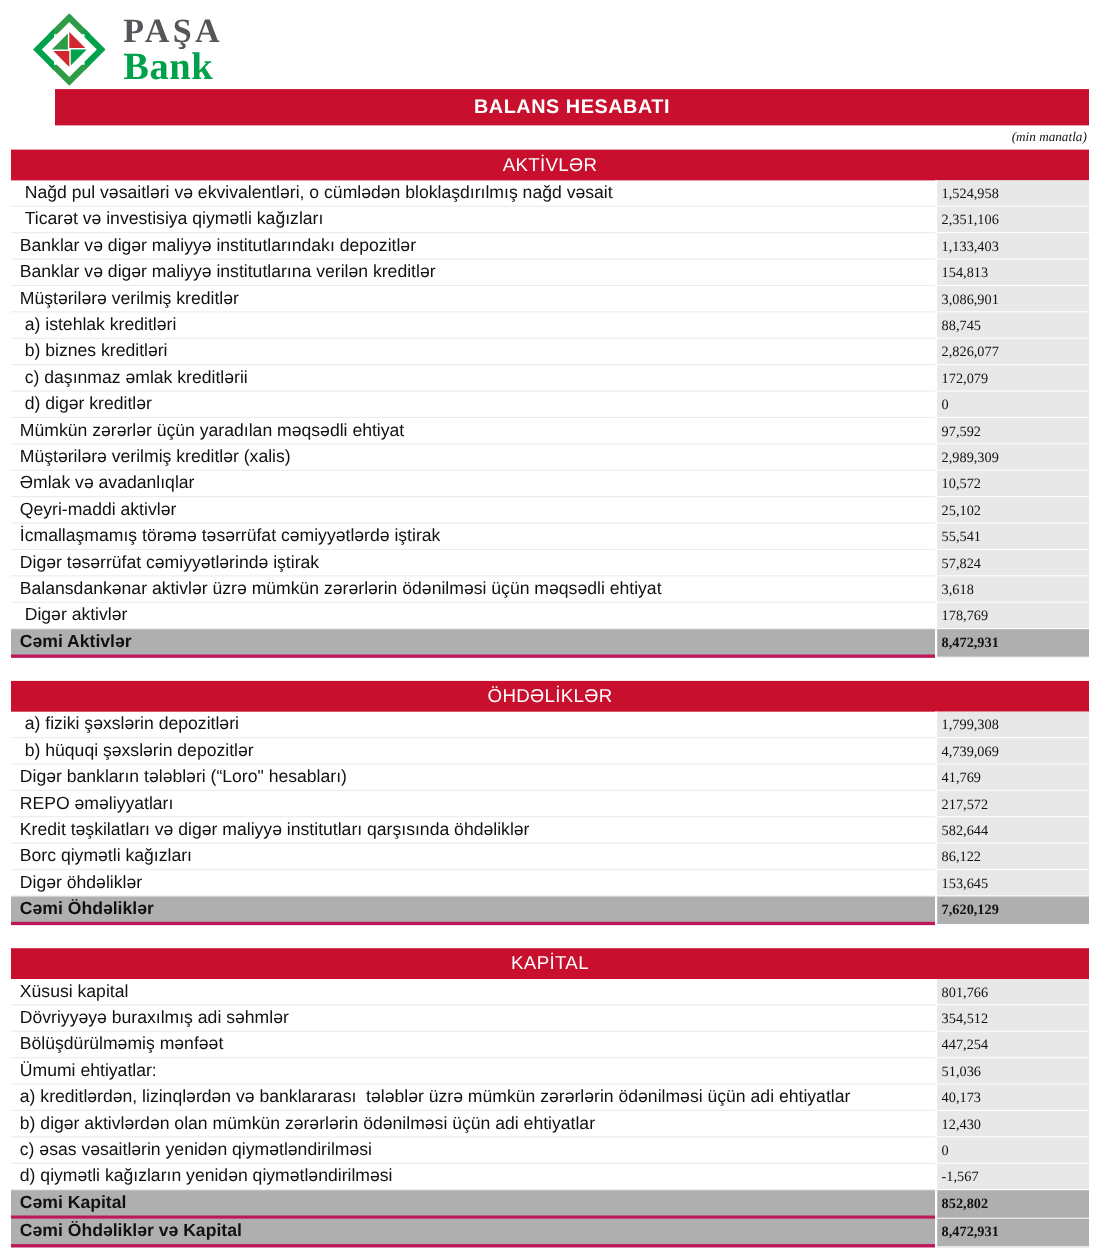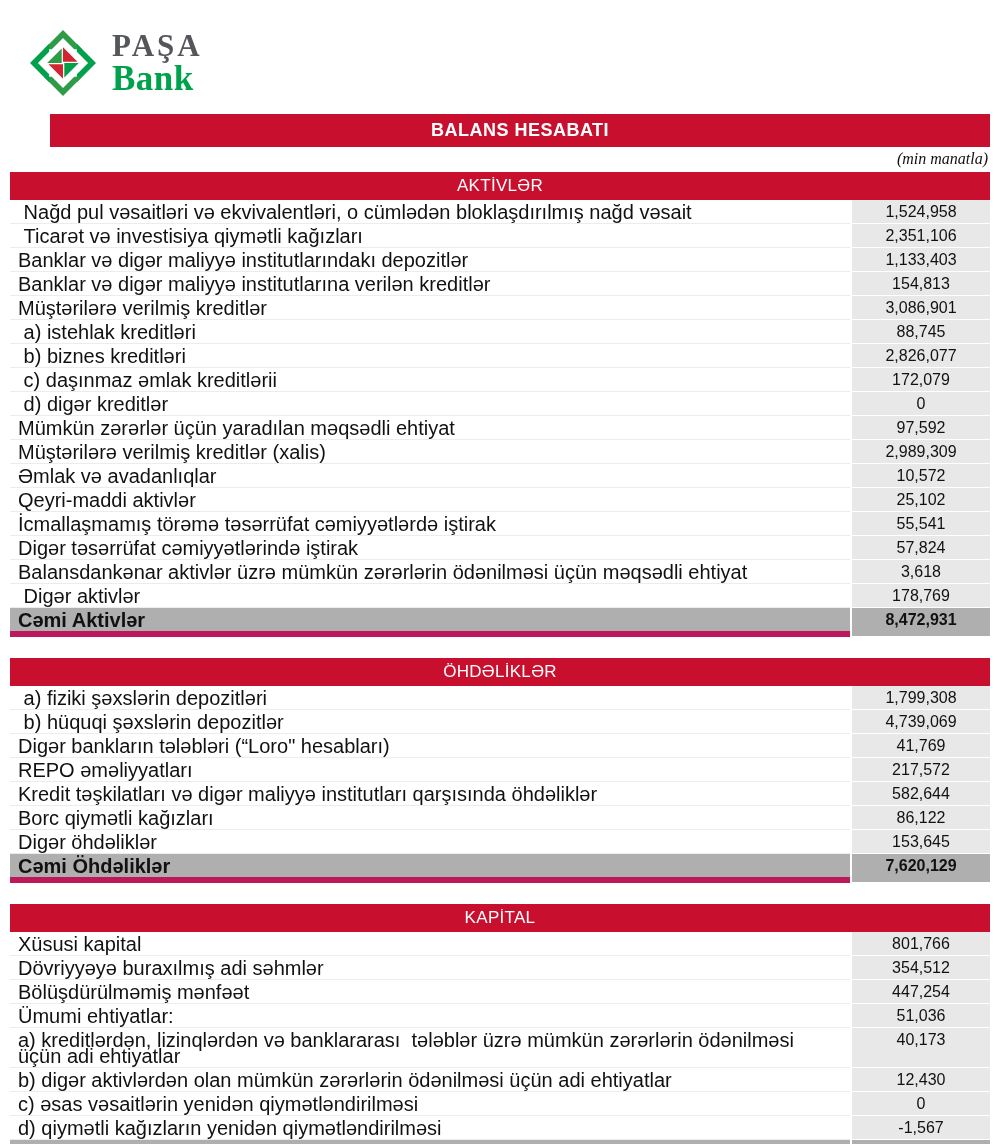--- a/index.html
+++ b/index.html
@@ -19,24 +19,24 @@
     width:1000px;
   }
   .doc{
     width:1000px;
     min-height:1144px;
     padding:0 10px;
   }
   
   .brand{
     display:flex;
-    align-items:center;
+    align-items:flex-start;
     gap:16px;
     padding:12px 0 0 20px;
-    height:114px;
+    height:81px;
   }
   .brand-icon{width:66px;height:66px;flex:0 0 auto;}
   .brand-icon svg{width:66px;height:66px;display:block;}
   .logo-green{fill:var(--brand-green);}
   .logo-darkgreen{fill:#2E9C46;}
   .logo-red{fill:var(--brand-red);}
   .wordmark{display:flex;flex-direction:column;line-height:1.0;font-family:"Liberation Serif", serif;}
   .wordmark .top{
     font-size:31px;font-weight:bold;color:var(--brand-dark);letter-spacing:3px;
   }
@@ -51,61 +51,62 @@
     font-weight:bold;
     font-size:18px;
     letter-spacing:0.5px;
     padding:6px 0;
     margin-left:40px;
   }
   .unit-note{
     text-align:right;
     font-family:"Liberation Serif", serif;
     font-style:italic;
-    font-size:16px;
+    font-size:12px;
     padding:3px 2px 4px 0;
   }
   
   .sheet-section{margin-bottom:21px;}
   .section-header{
     background:var(--red);
     color:#fff;
     text-align:center;
     font-weight:normal;
     font-size:17px;
     letter-spacing:0.3px;
     padding:4px 0;
   }
   .row{
     display:flex;
     align-items:stretch;
   }
   .cell-label{
     flex:1;
-    font-size:20px;
+    font-size:16px;
     line-height:16px;
     padding:3.5px 8px;
     white-space:pre-wrap;
     border-bottom:1px solid #ececec;
   }
   .cell-value{
     width:140px;
     flex:0 0 140px;
     background:var(--cellgray);
-    text-align:center;
-    font-size:16px;
+    text-align:left;
+    font-size:13px;
     line-height:16px;
     padding:3.5px 4px;
     border-left:2px solid #fff;
     border-bottom:1px solid #fff;
+    font-family:Liberation Serif, serif;
   }
   .row.total{font-weight:bold;}
   .row.total .cell-label{
     background:var(--totalgray);
-    border-bottom:6px solid #be185d;
+    border-bottom:3px solid #be185d;
   }
   .row.total .cell-value{
     background:var(--totalgray);
   }
 </style>
 </head>
 <body>
 
 <div class="doc">
 

